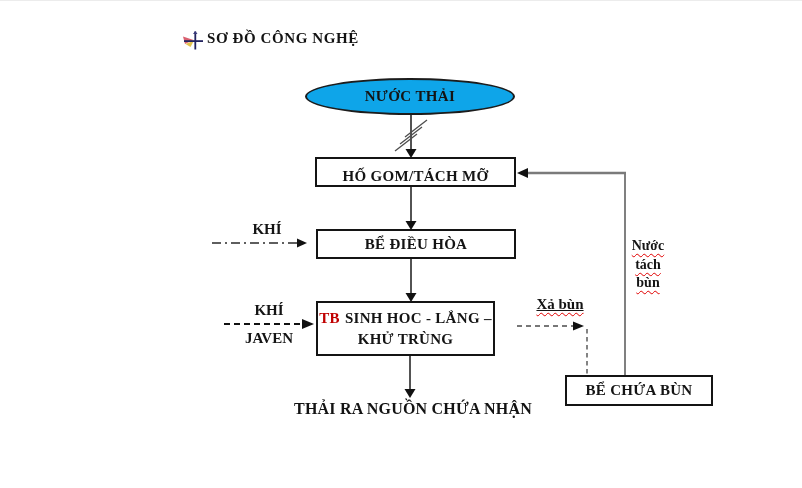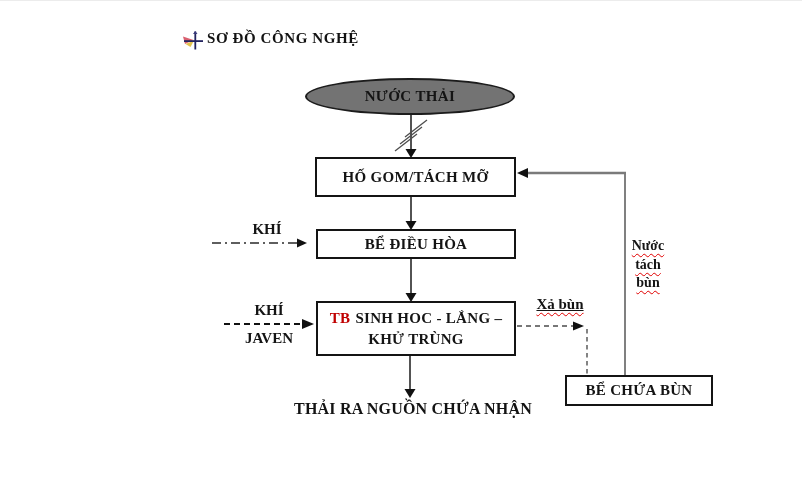--- a/index.html
+++ b/index.html
@@ -32,35 +32,35 @@
 
   .ellipse {
     left: 305px; top: 77px;
     width: 210px; height: 37px;
     border: 2px solid #1c1c1c;
     border-radius: 50%;
     display: flex; align-items: center; justify-content: center;
     font-size: 15px; font-weight: bold; color: #141414;
     letter-spacing: 0.4px;
     box-sizing: border-box;
-    background: #737373;
+    background: #0ea5e9;
   }
 
   .pbox {
     border: 2px solid #141414;
     box-sizing: border-box;
     display: flex; align-items: center; justify-content: center;
     font-size: 15px; font-weight: bold; color: #141414;
     letter-spacing: 0.3px;
     text-align: center;
     background: #ffffff;
   }
-  .box-collect   { left: 315px; top: 156px; width: 201px; height: 40px; }
+  .box-collect   { left: 315px; top: 156px; width: 201px; height: 30px; align-items: flex-end; }
   .box-equalize  { left: 316px; top: 228px; width: 200px; height: 30px; }
-  .box-bio       { left: 316px; top: 300px; width: 200px; height: 55px;
+  .box-bio       { left: 316px; top: 300px; width: 179px; height: 55px;
                    flex-direction: column; line-height: 21px; }
   .box-sludge    { left: 565px; top: 374px; width: 148px; height: 31px; }
 
   .tb-red { color: #c00000; margin-right: 5px; }
 
   .lbl {
     font-size: 15px; font-weight: bold; color: #141414;
     text-align: center; white-space: nowrap;
   }
   .lbl-khi-top   { left: 232px; top: 220px; width: 70px; }

